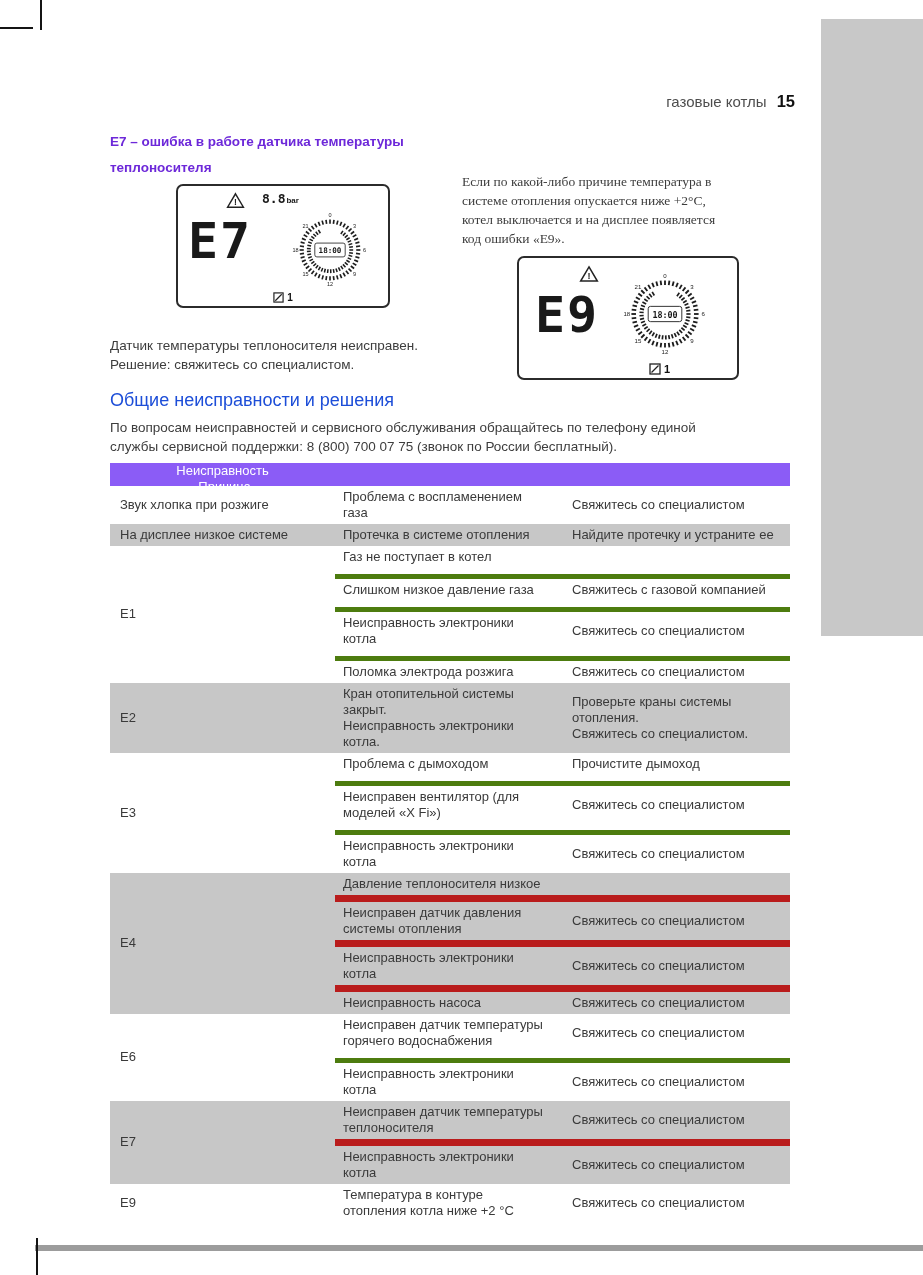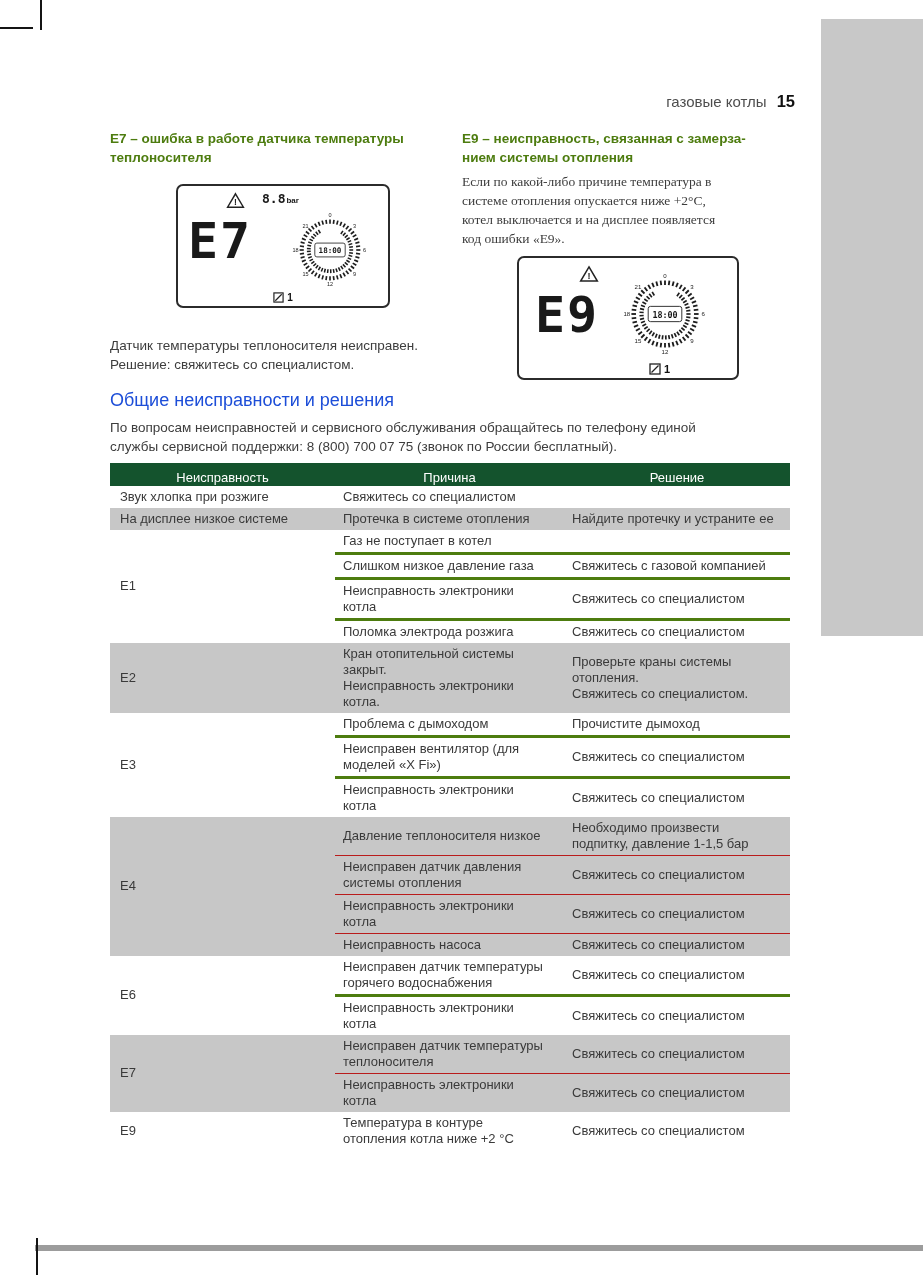--- a/index.html
+++ b/index.html
@@ -7,51 +7,51 @@
   .page { position:relative; width:923px; height:1275px; background:#fff;
           font-family:"Liberation Sans", sans-serif; color:#3d3d3d; overflow:hidden; }
 
   .mark { position:absolute; background:#141414; }
   .band { position:absolute; background:#c8c8c8; }
   .footer-rule { position:absolute; background:#9c9c9c; }
 
   .page-header { position:absolute; top:92px; right:128px; font-size:15px; color:#4d4d4d; white-space:nowrap; }
   .page-header .pnum { font-weight:bold; color:#111; font-size:16.5px; margin-left:10px; }
 
-  .h-bold { position:absolute; font-size:13.5px; font-weight:bold; color:#4d7c0f;
-            line-height:19px; white-space:pre-line; }
+  .h-bold { position:absolute; font-size:13.5px; font-weight:bold; color:#6d28d9;
+            line-height:26px; white-space:pre-line; }
   .body-text { position:absolute; font-size:13.5px; line-height:19px; color:#3d3d3d; white-space:pre-line; }
   .section-h { position:absolute; font-size:18px; color:#1d4ed8; }
 
   
   .lcd { position:absolute; border:2px solid #2b2b2b; border-radius:7px; background:#fff; }
   .lcd > * { position:absolute; }
   .lcd-code { font-family:"DejaVu Sans Mono", monospace; font-weight:bold; font-size:50px;
               line-height:1; color:#191919; letter-spacing:2px; }
   .lcd-pressure { font-family:"DejaVu Sans Mono", monospace; font-weight:bold; font-size:13px; color:#191919; }
   .lcd-unit { font-family:"Liberation Sans", sans-serif; font-weight:bold; font-size:8px; margin-left:1px; }
   .dial-num { font-size:8px; fill:#222; font-family:"Liberation Sans", sans-serif; }
   .time-box { fill:#fff; stroke:#222; stroke-width:1.2; }
   .time-text { font-family:"DejaVu Sans Mono", monospace; font-weight:bold; font-size:11px;
                fill:#161616; text-anchor:middle; }
   .lcd-bottom { display:flex; align-items:center; gap:3px; font-size:10px; font-weight:bold; color:#111; }
 
   
   .ftable { position:absolute; left:110px; top:463px; width:680px; font-size:13px;
             line-height:16px; color:#3a3a3a; }
-  .thead { display:flex; background:#14532d; color:#fff; height:23px; align-items:flex-end; }
+  .thead { display:flex; background:#8b5cf6; color:#fff; height:23px; align-items:flex-start;flex-direction:column; }
   .th { text-align:center; }
   .th:nth-child(1){ width:225px; } .th:nth-child(2){ width:229px; } .th:nth-child(3){ width:226px; }
   .tgroup { display:flex; }
   .tgroup.gray { background:#c7c7c7; }
   .tfault { width:225px; flex:0 0 225px; display:flex; align-items:center; padding:2px 8px 3px 10px; }
   .tsub { flex:1 1 auto; display:flex; flex-direction:column; }
   .trow { display:flex; }
-  .tgroup.white .trow + .trow { border-top:3px solid #4d7c0f; }
-  .tgroup.gray  .trow + .trow { border-top:1px solid #b91c1c; }
+  .tgroup.white .trow + .trow { border-top:5px solid #4d7c0f;margin-top:6px; }
+  .tgroup.gray  .trow + .trow { border-top:7px solid #b91c1c; }
   .tcell { padding:3px 8px; display:flex; align-items:center; white-space:pre-line; }
   .tcell.cause { width:229px; flex:0 0 229px; }
   .tcell.solution { flex:1 1 auto; }
 </style>
 </head>
 <body>
 
 <div class="page">
 
   <div class="mark" style="left:40px;top:0;width:1.5px;height:30px;"></div>
@@ -181,22 +181,20 @@
         <rect x="1" y="1" width="10" height="10" fill="none" stroke="#222" stroke-width="1.3"></rect>
         <line x1="2.5" y1="9.5" x2="9.5" y2="2.5" stroke="#222" stroke-width="1.3"></line>
       </svg>
       <span>1</span>
     </span>
   </div>
 
   <div class="body-text" style="left:110px;top:336px;width:345px;">Датчик температуры теплоносителя неисправен.
 Решение: свяжитесь со специалистом.</div>
 
-  <div class="h-bold" style="left:462px;top:129px;width:335px;">E9 – неисправность, связанная с замерза-
-нием системы отопления</div>
   <div class="body-text" style="left:462px;top:172px;width:335px;font-family:Liberation Serif, serif;">Если по какой-либо причине температура в
 системе отопления опускается ниже +2°С,
 котел выключается и на дисплее появляется
 код ошибки «Е9».</div>
 
   <div class="lcd" style="left:517px;top:256px;width:222px;height:124px;">
     <span style="left:60px;top:7px;">
       <svg viewBox="0 0 24 21" width="20" height="18">
         <path d="M12 2 L22 19 L2 19 Z" fill="none" stroke="#222" stroke-width="1.8"></path>
         <text x="12" y="16.5" text-anchor="middle" font-size="11" font-weight="bold" fill="#222">!</text>
@@ -318,20 +316,22 @@
     <div class="thead">
       <div class="th">Неисправность</div>
       <div class="th">Причина</div>
       <div class="th">Решение</div>
     </div>
     <div id="table-groups">
         <div class="tgroup white">
           <div class="tfault">Звук хлопка при розжиге</div>
           <div class="tsub">
             <div class="trow">
+              <div class="tcell cause">Проблема  с воспламенением
+газа</div>
               <div class="tcell solution">Свяжитесь со специалистом</div>
             </div>
           </div>
         </div>
         <div class="tgroup gray">
           <div class="tfault">На дисплее низкое системе</div>
           <div class="tsub">
             <div class="trow">
               <div class="tcell cause">Протечка в системе отопления</div>
               <div class="tcell solution">Найдите протечку и устраните ее</div>
@@ -390,22 +390,20 @@
 котла</div>
               <div class="tcell solution">Свяжитесь со специалистом</div>
             </div>
           </div>
         </div>
         <div class="tgroup gray">
           <div class="tfault">E4</div>
           <div class="tsub">
             <div class="trow">
               <div class="tcell cause">Давление теплоносителя низкое</div>
-              <div class="tcell solution">Необходимо произвести
-подпитку, давление 1-1,5 бар</div>
             </div>
             <div class="trow">
               <div class="tcell cause">Неисправен датчик давления
 системы отопления</div>
               <div class="tcell solution">Свяжитесь со специалистом</div>
             </div>
             <div class="trow">
               <div class="tcell cause">Неисправность электроники
 котла</div>
               <div class="tcell solution">Свяжитесь со специалистом</div>

